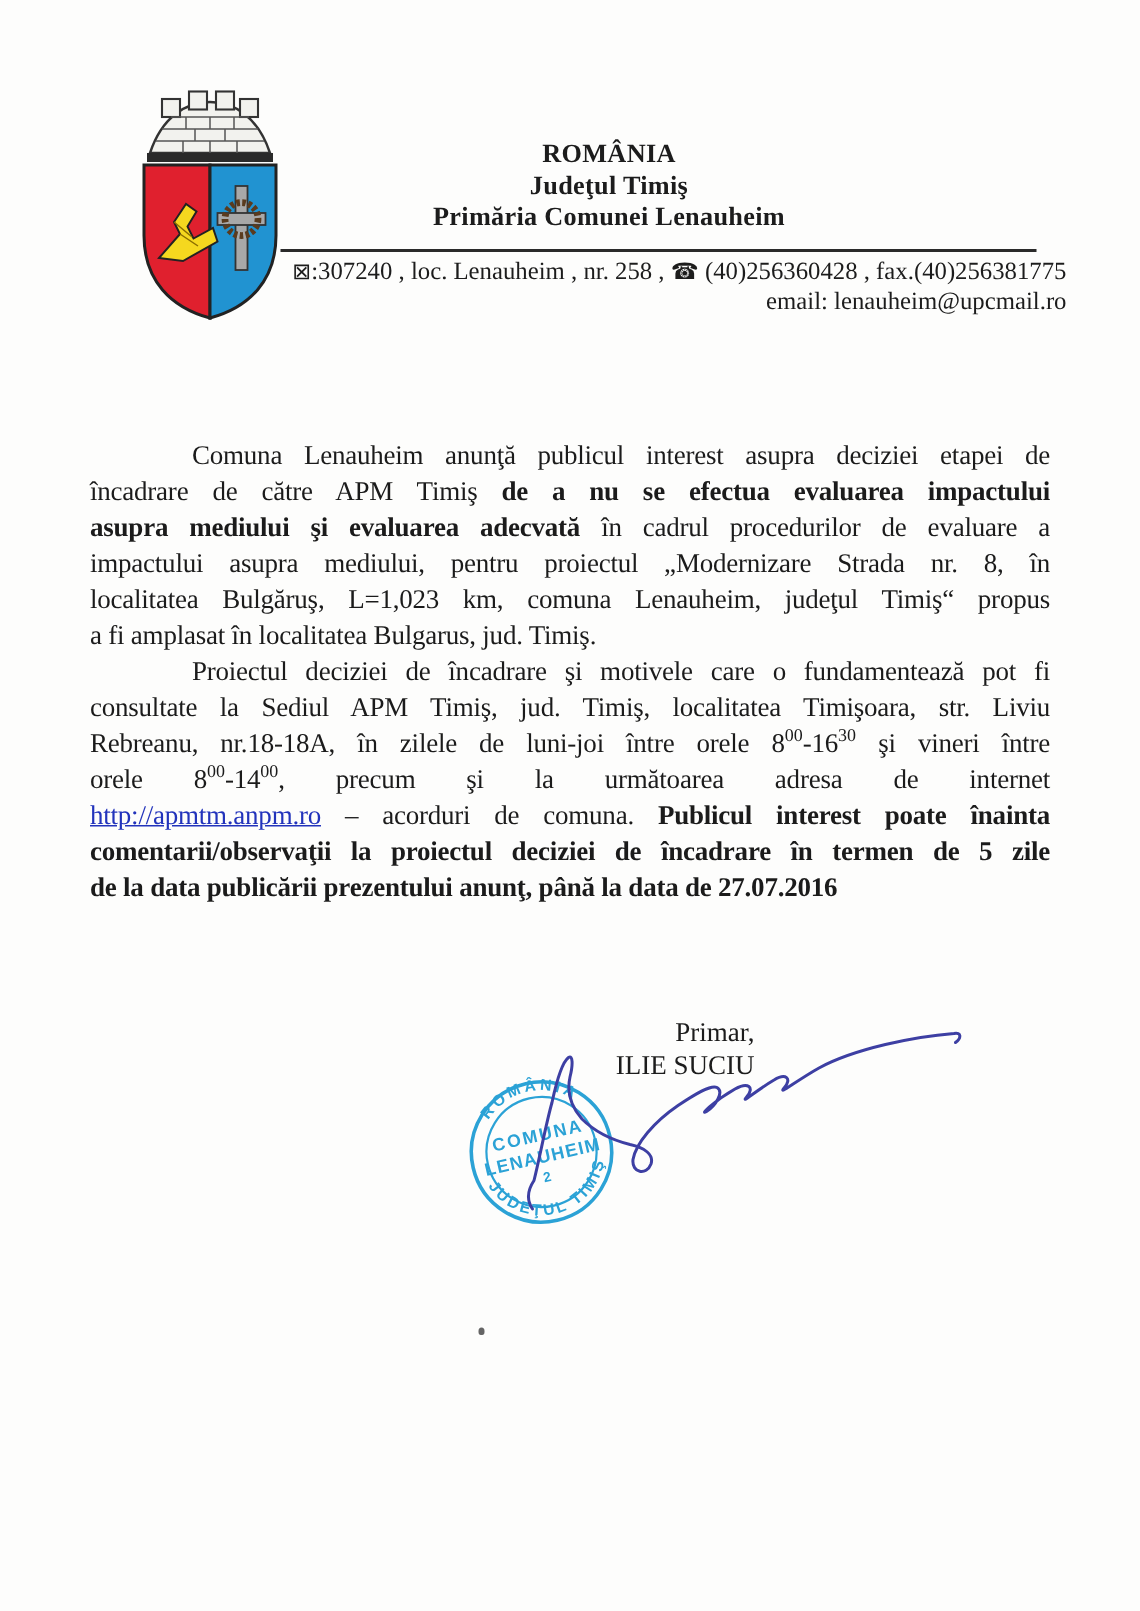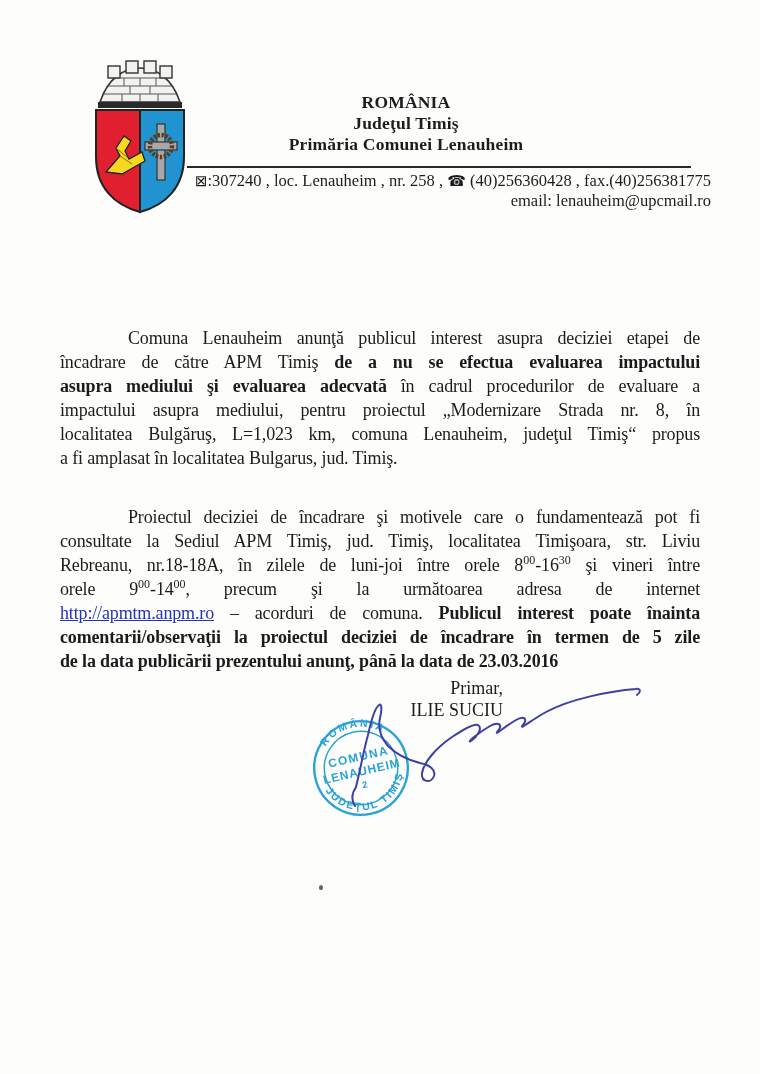--- a/index.html
+++ b/index.html
@@ -59,21 +59,21 @@
     line-height: 24px;
     letter-spacing: -0.15px;
     color: #1b1b1b;
   }
   .doc-line {
     text-align: justify;
     text-align-last: left;
     min-height: 24px;
   }
   .doc-line.just { text-align-last: justify; }
-  .doc-line.indent { text-indent: 68px; margin-top: 35px; }
+  .doc-line.indent { text-indent: 68px; }
   .seg-b { font-weight: bold; }
   .seg-s {
     font-size: 12px;
     vertical-align: 7px;
     line-height: 0;
     letter-spacing: 0;
   }
   .seg-l {
     color: #2233bb;
     text-decoration: underline;
@@ -157,24 +157,24 @@
   <div class="doc-body">
       <div class="doc-line just indent"><span class="seg-n">Comuna Lenauheim anunţă publicul interest asupra deciziei etapei de</span></div>
       <div class="doc-line just"><span class="seg-n">încadrare de către APM Timiş </span><span class="seg-b">de a nu se efectua evaluarea impactului</span></div>
       <div class="doc-line just"><span class="seg-b">asupra mediului şi evaluarea adecvată </span><span class="seg-n">în cadrul procedurilor de evaluare a</span></div>
       <div class="doc-line just"><span class="seg-n">impactului asupra mediului, pentru proiectul „Modernizare Strada nr. 8, în</span></div>
       <div class="doc-line just"><span class="seg-n">localitatea Bulgăruş, L=1,023 km, comuna Lenauheim, judeţul Timiş“  propus</span></div>
       <div class="doc-line"><span class="seg-n">a fi amplasat în localitatea Bulgarus, jud. Timiş.</span></div>
       <div class="doc-line just indent"><span class="seg-n">Proiectul deciziei de încadrare şi motivele care o fundamentează pot fi</span></div>
       <div class="doc-line just"><span class="seg-n">consultate la Sediul APM Timiş, jud. Timiş, localitatea Timişoara, str. Liviu</span></div>
       <div class="doc-line just"><span class="seg-n">Rebreanu, nr.18-18A, în zilele de luni-joi între orele 8</span><span class="seg-s">00</span><span class="seg-n">-16</span><span class="seg-s">30</span><span class="seg-n"> şi vineri între</span></div>
-      <div class="doc-line just"><span class="seg-n">orele 9</span><span class="seg-s">00</span><span class="seg-n">-14</span><span class="seg-s">00</span><span class="seg-n">, precum şi la următoarea adresa de internet</span></div>
+      <div class="doc-line just"><span class="seg-n">orele 8</span><span class="seg-s">00</span><span class="seg-n">-14</span><span class="seg-s">00</span><span class="seg-n">, precum şi la următoarea adresa de internet</span></div>
       <div class="doc-line just"><a href="#" class="seg-l">http://apmtm.anpm.ro</a><span class="seg-n"> – acorduri de comuna. </span><span class="seg-b">Publicul interest poate înainta</span></div>
       <div class="doc-line just"><span class="seg-b">comentarii/observaţii la proiectul deciziei de încadrare în termen de 5 zile</span></div>
-      <div class="doc-line"><span class="seg-b">de la data publicării prezentului anunţ, până la data de 23.03.2016</span></div>
+      <div class="doc-line"><span class="seg-b">de la data publicării prezentului anunţ, până la data de 27.07.2016</span></div>
     </div>
 
   <div class="sig-block">
     <div>Primar,</div>
     <div>ILIE SUCIU</div>
   </div>
 
   <svg class="stamp-wrap" viewBox="0 0 120 120">
     <g transform="rotate(-13 60 60)" fill="#2ba2d6" stroke="none" font-family="Liberation Sans, sans-serif">
       <circle cx="60" cy="60" r="51" fill="none" stroke="#2ba2d6" stroke-width="2.6"></circle>

